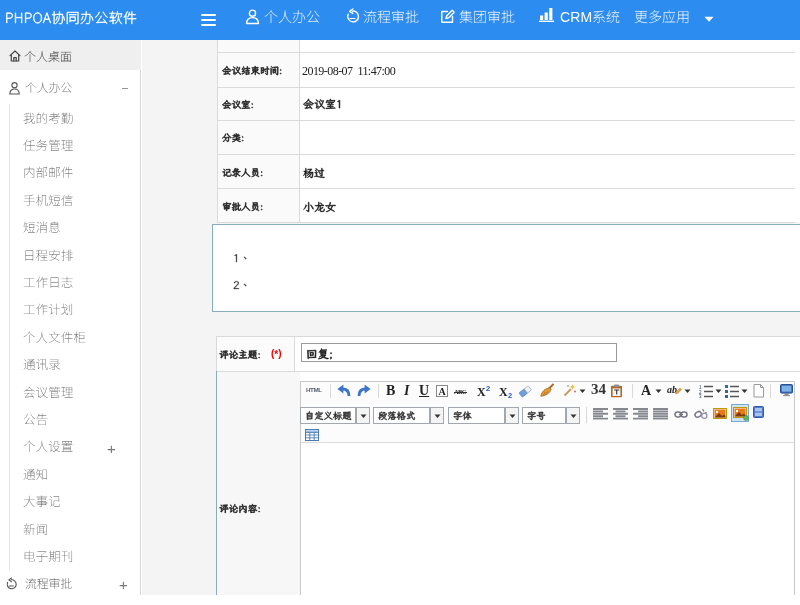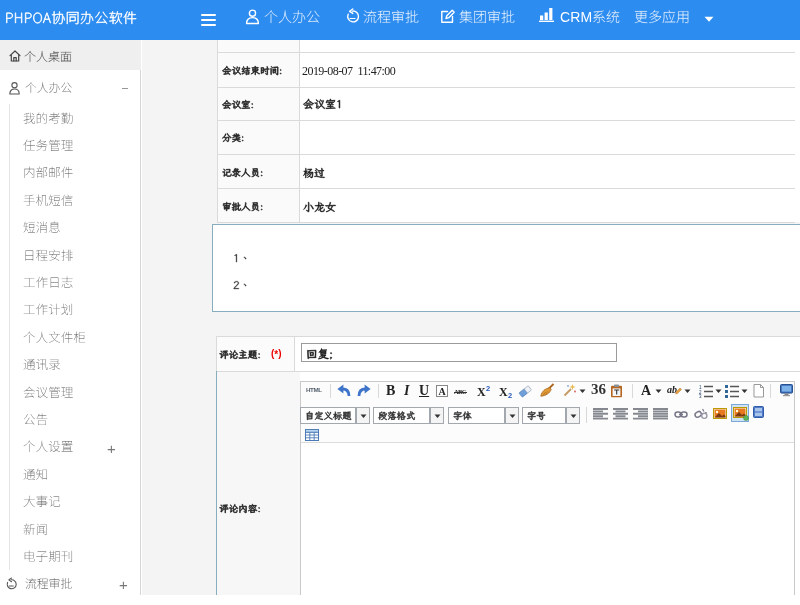--- a/index.html
+++ b/index.html
@@ -347,21 +347,21 @@
     </svg>
     <svg class="ico" style="left:563px;top:383px" width="14" height="14" viewBox="0 0 14 14">
       <path d="M1.5 12.5 L8 6" stroke="#c59a62" stroke-width="1.8"></path>
       <path d="M9.5 1 L10.3 3.2 L12.5 4 L10.3 4.8 L9.5 7 L8.7 4.8 L6.5 4 L8.7 3.2 Z" fill="#e8b84b"></path>
       <circle cx="12" cy="8.5" r="1" fill="#d66"></circle>
       <circle cx="5" cy="3" r="0.9" fill="#8ac"></circle>
     </svg>
     <svg class="ico" style="left:579px;top:389px" width="7" height="5" viewBox="0 0 7 5">
       <path d="M0.5 0.5 L3.5 4 L6.5 0.5 Z" fill="#333"></path>
     </svg>
-    <div class="a" style="left:591px;top:381px;font-family:'Liberation Serif',serif;font-size:15px;font-weight:bold;color:#333">36</div>
+    <div class="a" style="left:591px;top:381px;font-family:'Liberation Serif',serif;font-size:15px;font-weight:bold;color:#333">34</div>
     <svg class="ico" style="left:610px;top:384px" width="13" height="14" viewBox="0 0 13 14">
       <rect x="1" y="1.8" width="11" height="11.4" rx="1" fill="#b5651d"></rect>
       <rect x="4" y="0.5" width="5" height="2.6" rx="0.8" fill="#8a8f98"></rect>
       <rect x="2.6" y="4.4" width="7.8" height="7.6" fill="#f4f6f8"></rect>
       <path d="M4.2 6 L9.2 6 M6.7 6 L6.7 10.6" stroke="#333" stroke-width="1.1"></path>
     </svg>
     <div class="a" style="left:632px;top:384px;width:1px;height:14px;background:#d9d9d9"></div>
     <div class="a" style="left:641px;top:383px;font-family:'Liberation Serif',serif;font-size:14px;font-weight:bold;color:#222">A</div>
     <svg class="ico" style="left:655px;top:389px" width="7" height="5" viewBox="0 0 7 5">
       <path d="M0.5 0.5 L3.5 4 L6.5 0.5 Z" fill="#333"></path>

